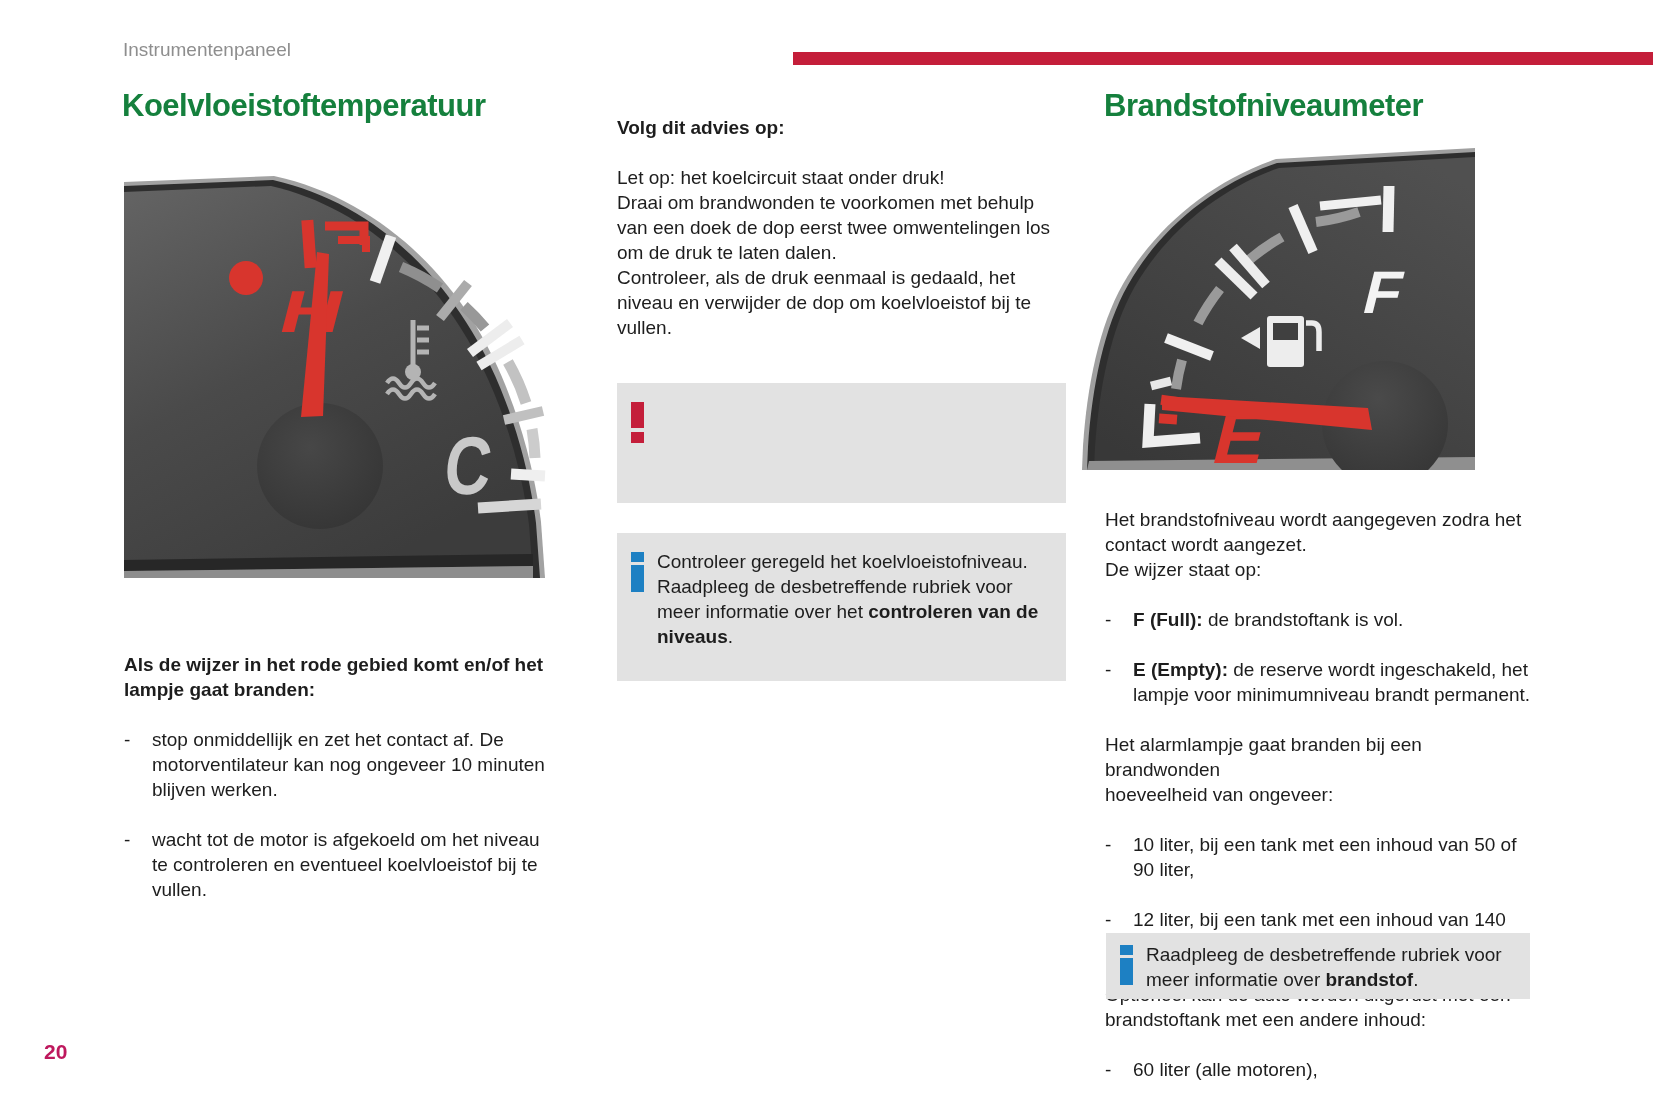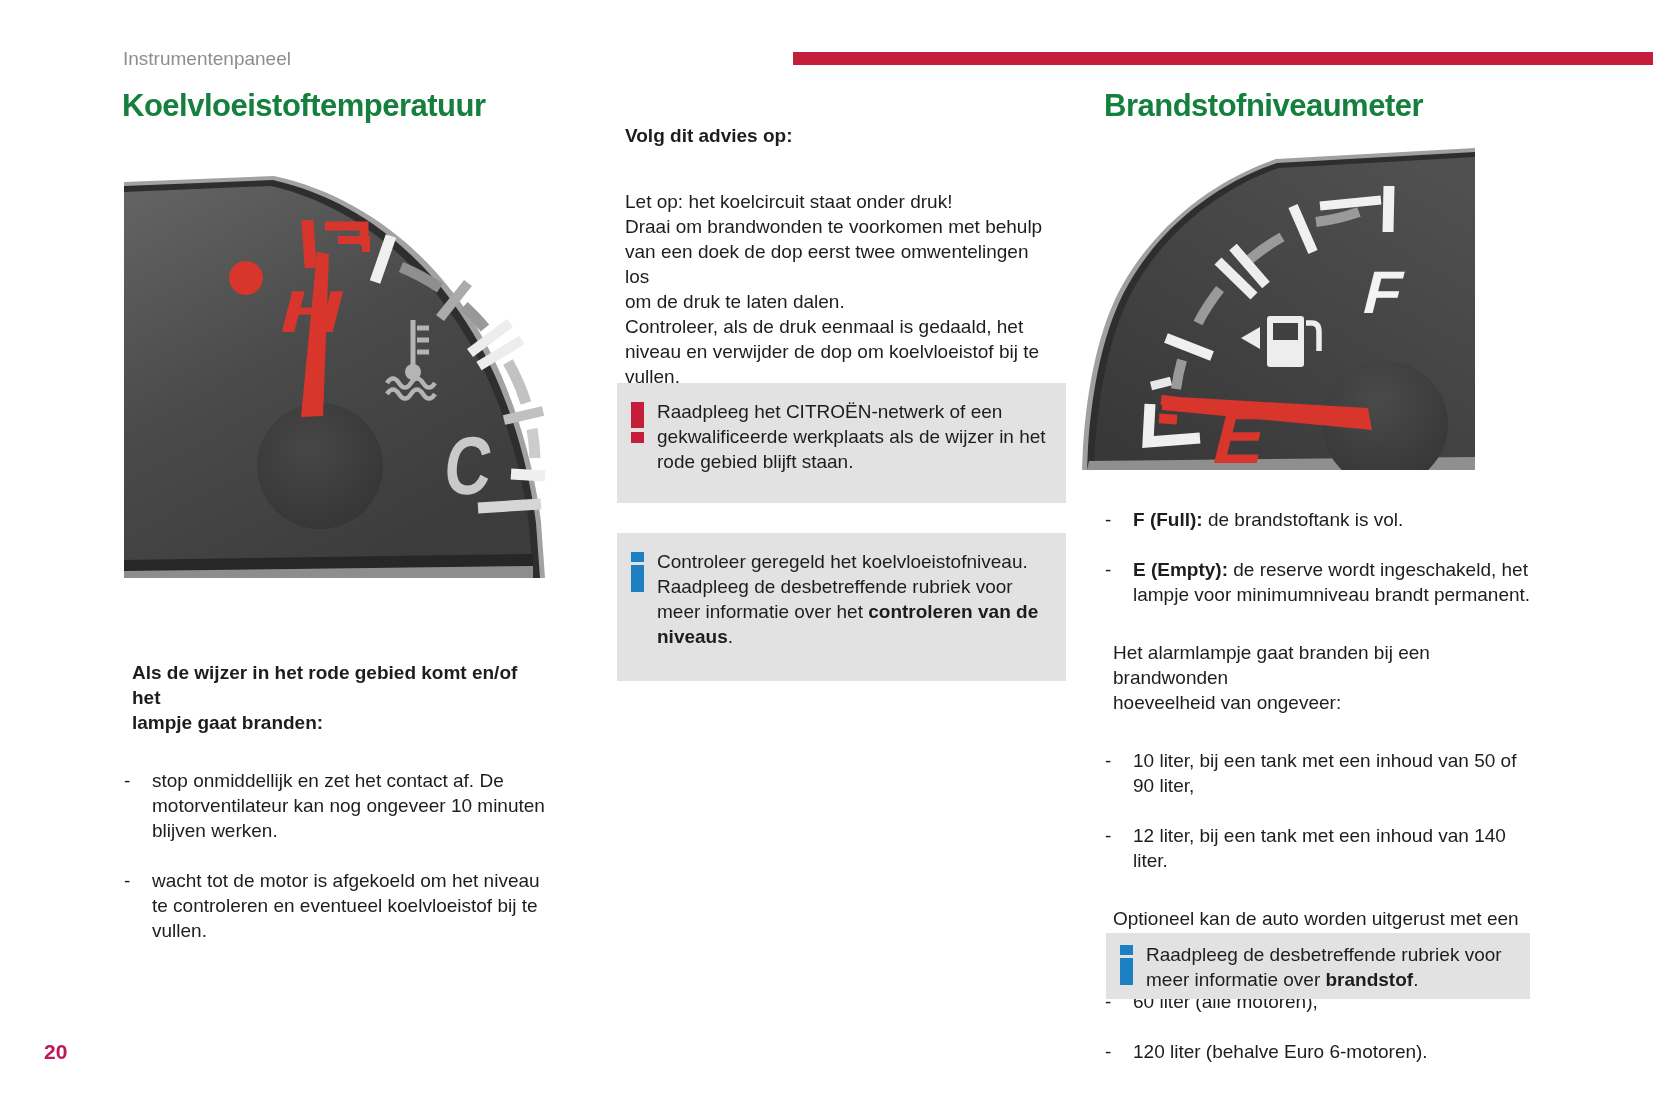--- a/index.html
+++ b/index.html
@@ -3,25 +3,25 @@
 <meta charset="utf-8">
 <style>
   :root{
     --accent_red:#c41e3a; --gauge_red:#d8352d; --info_blue:#1d80c3;
     --box_gray:#e2e2e2; --text_dark:#1d1d1d; --text_muted:#8e8e8e;
   }
   *{margin:0;padding:0;box-sizing:border-box}
   html,body{background:#ffffff}
   #page{position:relative;width:1653px;height:1102px;background:#fff;overflow:hidden;
         font-family:"Liberation Sans",sans-serif;color:var(--text_dark)}
-  .kicker{position:absolute;left:123px;top:48px;font-size:19px;color:var(--text_muted)}
+  .kicker{position:absolute;left:123px;top:39px;font-size:19px;color:var(--text_muted)}
   .accent-bar{position:absolute;left:793px;top:52px;width:860px;height:13px;background:var(--accent_red)}
   .col-title{position:absolute;font-size:31px;font-weight:bold;letter-spacing:-0.5px;color:#15803d}
   .bodytext{position:absolute;font-size:19px;line-height:25px;white-space:pre-line}
-  .bodytext p{margin:8px}
+  .bodytext p{margin:0}
   .gap{height:13px}
   .li{display:flex}
   .li .dash{width:28px;flex:0 0 28px}
   .li .li-text{flex:1}
   .graybox{position:absolute;background:var(--box_gray)}
   .graybox .box-text{position:absolute;left:40px;top:16px;right:14px;
         font-size:19px;line-height:25px;white-space:pre-line}
   .glyph-icon{position:absolute;left:14px;top:19px;width:13px}
   .glyph-icon .seg{width:13px;background:var(--accent_red)}
   .excl .bar{height:26px}
@@ -137,23 +137,20 @@
 Controleer, als de druk eenmaal is gedaald, het
 niveau en verwijder de dop om koelvloeistof bij te
 vullen.</p>
   </div>
 
   <div class="graybox" style="left:617px;top:383px;width:449px;height:120px">
     <div class="glyph-icon excl">
       <div class="seg bar"></div>
         <div class="seg dot"></div>
     </div>
-    <div class="box-text">Raadpleeg het CITROËN-netwerk of een
-gekwalificeerde werkplaats als de wijzer in het
-rode gebied blijft staan.</div>
   </div>
 
   <div class="graybox" style="left:617px;top:533px;width:449px;height:148px">
     <div class="glyph-icon info">
       <div class="seg dot"></div>
         <div class="seg bar"></div>
     </div>
     <div class="box-text"><span>Controleer geregeld het koelvloeistofniveau.
 Raadpleeg de desbetreffende rubriek voor
 meer informatie over het </span><b>controleren van de
@@ -211,20 +208,23 @@
       <g transform="translate(146,317) skewX(-14)">
         <text class="gauge-letter f-red" font-size="76">E</text>
       </g>
 
       <circle cx="322" cy="278" r="63" fill="url(#rgHub)"></circle>
       <polygon class="f-red" points="305,262 309,284 99,264 99,250"></polygon>
     </svg>
   </div>
 
   <div class="bodytext" style="left:1105px;top:482px;width:430px">
+    <p>Het brandstofniveau wordt aangegeven zodra het
+contact wordt aangezet.
+De wijzer staat op:</p>
     <div class="li">
       <span class="dash">-</span>
       <span class="li-text"><b>F (Full):</b><span> de brandstoftank is vol.</span></span>
     </div>
     <div class="li">
       <span class="dash">-</span>
       <span class="li-text"><b>E (Empty):</b><span> de reserve wordt ingeschakeld, het
 lampje voor minimumniveau brandt permanent.</span></span>
     </div>
     <p>Het alarmlampje gaat branden bij een brandwonden

